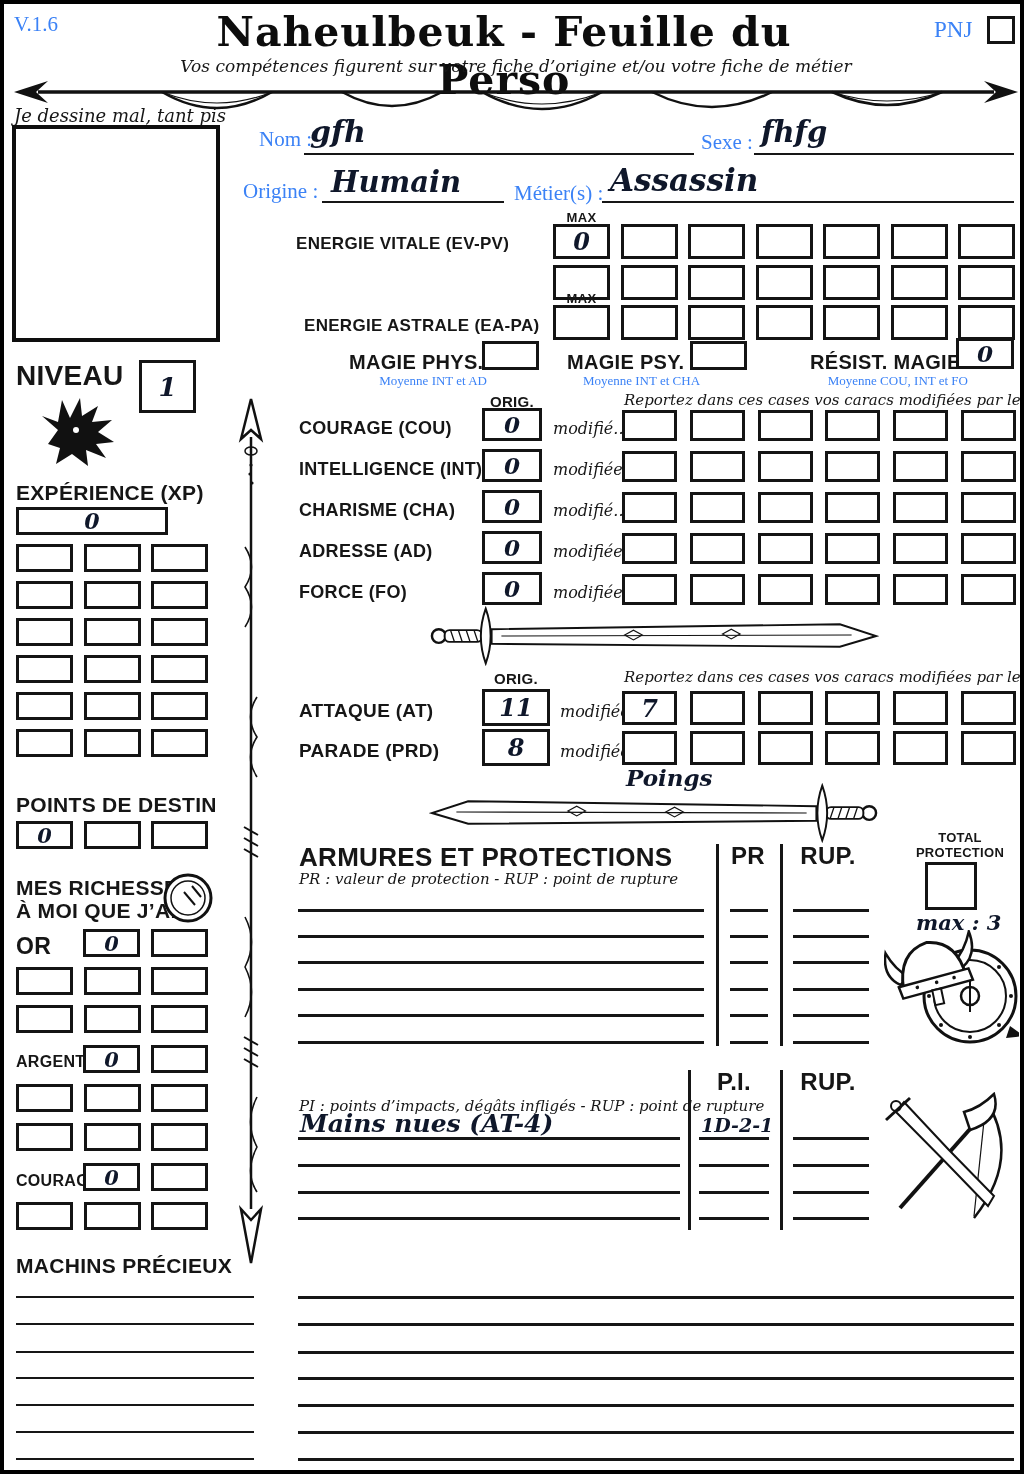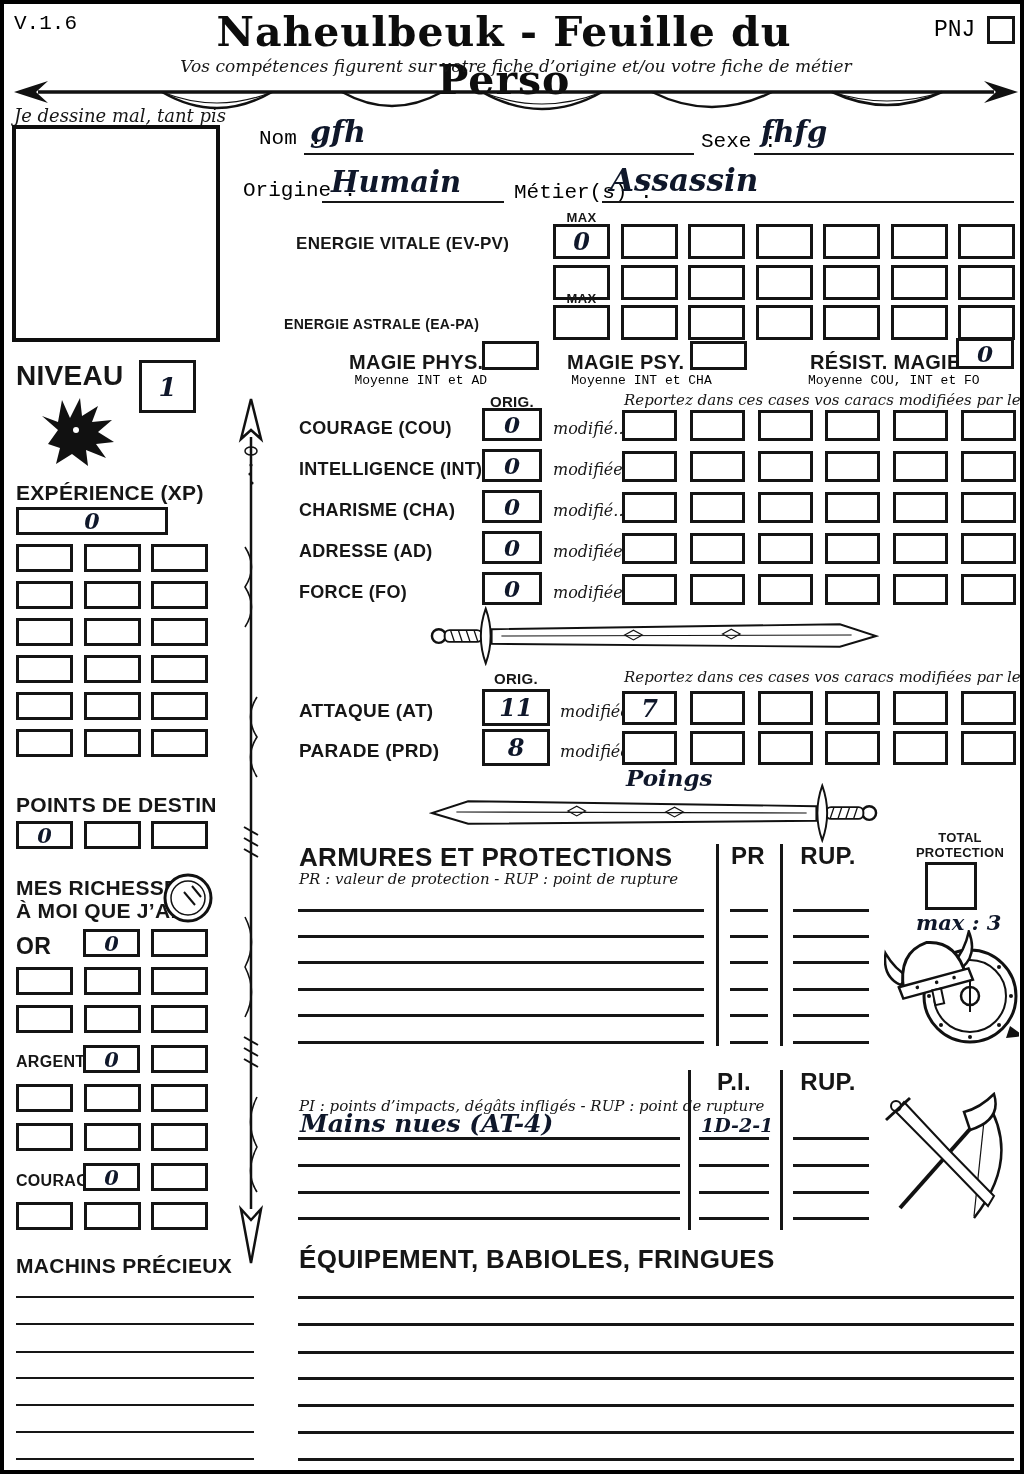--- a/index.html
+++ b/index.html
@@ -1,19 +1,19 @@
 <!DOCTYPE html>
 <html><head>
 <meta charset="utf-8">
 <style>
   html,body{margin:0;padding:0;background:#fff}
   .sheet{position:relative;width:1024px;height:1474px;background:#fff;border:4px solid #000;box-sizing:border-box;overflow:hidden}
   .abs{position:absolute}
   .head{font-family:"Liberation Sans",sans-serif;font-weight:700;color:#161616;letter-spacing:.3px;white-space:nowrap}
-  .cal{font-family:Liberation Mono, monospace;color:#000000;white-space:nowrap}
+  .cal{font-family:Liberation Serif, serif;color:#3b82f6;white-space:nowrap}
   .cali{font-family:"DejaVu Serif",serif;font-style:italic;color:#161616;white-space:nowrap}
   .hand{font-family:"DejaVu Serif",serif;font-style:italic;font-weight:600;color:#0f172a;white-space:nowrap}
   .box{position:absolute;border:3px solid #141414;background:#fff;box-sizing:border-box;display:flex;align-items:center;justify-content:center}
   .brow{position:absolute;display:flex;justify-content:space-between}
   .bx{border:3px solid #141414;background:#fff;box-sizing:border-box;display:flex;align-items:center;justify-content:center}
   .ebx{width:57px;height:35px}
   .mbx{width:55px;height:31px}
   .cbx{width:55px;height:34px}
   .sbx{width:57px;height:28px}
   .wline{position:absolute;border-bottom:3px solid #161616}
@@ -82,21 +82,21 @@
   <div class="brow" style="left:549px;top:261px;width:462px">
     <div class="bx ebx"></div>
     <div class="bx ebx"></div>
     <div class="bx ebx"></div>
     <div class="bx ebx"></div>
     <div class="bx ebx"></div>
     <div class="bx ebx"></div>
     <div class="bx ebx"></div>
   </div>
   <div class="abs head" style="left:549px;top:287px;width:57px;text-align:center;font-size:13px">MAX</div>
-  <div class="abs head" style="left:280px;top:312px;font-size:14px">ENERGIE ASTRALE (EA-PA)</div>
+  <div class="abs head" style="left:300px;top:312px;font-size:17px">ENERGIE ASTRALE (EA-PA)</div>
   <div class="brow" style="left:549px;top:301px;width:462px">
     <div class="bx ebx"></div>
     <div class="bx ebx"></div>
     <div class="bx ebx"></div>
     <div class="bx ebx"></div>
     <div class="bx ebx"></div>
     <div class="bx ebx"></div>
     <div class="bx ebx"></div>
   </div>
 
@@ -333,21 +333,20 @@
       <path d="M104,8 Q140,66 92,126" stroke="#111" stroke-width="2.5" fill="none"></path>
       <line x1="104" y1="10" x2="92" y2="124" stroke="#111" stroke-width="1.2"></line>
       <line x1="18" y1="116" x2="96" y2="28" stroke="#111" stroke-width="4"></line>
       <path d="M88,38 Q120,28 112,2 Q98,16 82,20 Z" fill="#fff" stroke="#111" stroke-width="2.5"></path>
       <path d="M14,20 Q60,66 106,114 L112,104 Q66,58 22,10 Z" fill="#fff" stroke="#111" stroke-width="2"></path>
       <circle cx="14" cy="14" r="5" fill="#fff" stroke="#111" stroke-width="2"></circle>
       <line x1="4" y1="28" x2="28" y2="6" stroke="#111" stroke-width="3"></line>
     </svg>
   </div>
 
-  <div class="abs head" style="left:295px;top:1240px;font-size:26px">ÉQUIPEMENT, BABIOLES, FRINGUES</div>
   <div class="wline" style="left:294px;top:1292px;width:716px"></div>
   <div class="wline" style="left:294px;top:1319px;width:716px"></div>
   <div class="wline" style="left:294px;top:1347px;width:716px"></div>
   <div class="wline" style="left:294px;top:1373px;width:716px"></div>
   <div class="wline" style="left:294px;top:1400px;width:716px"></div>
   <div class="wline" style="left:294px;top:1427px;width:716px"></div>
   <div class="wline" style="left:294px;top:1454px;width:716px"></div>
 
   <div class="abs head" style="left:12px;top:356px;font-size:28px">NIVEAU</div>
   <div class="box" style="left:135px;top:356px;width:57px;height:53px">

